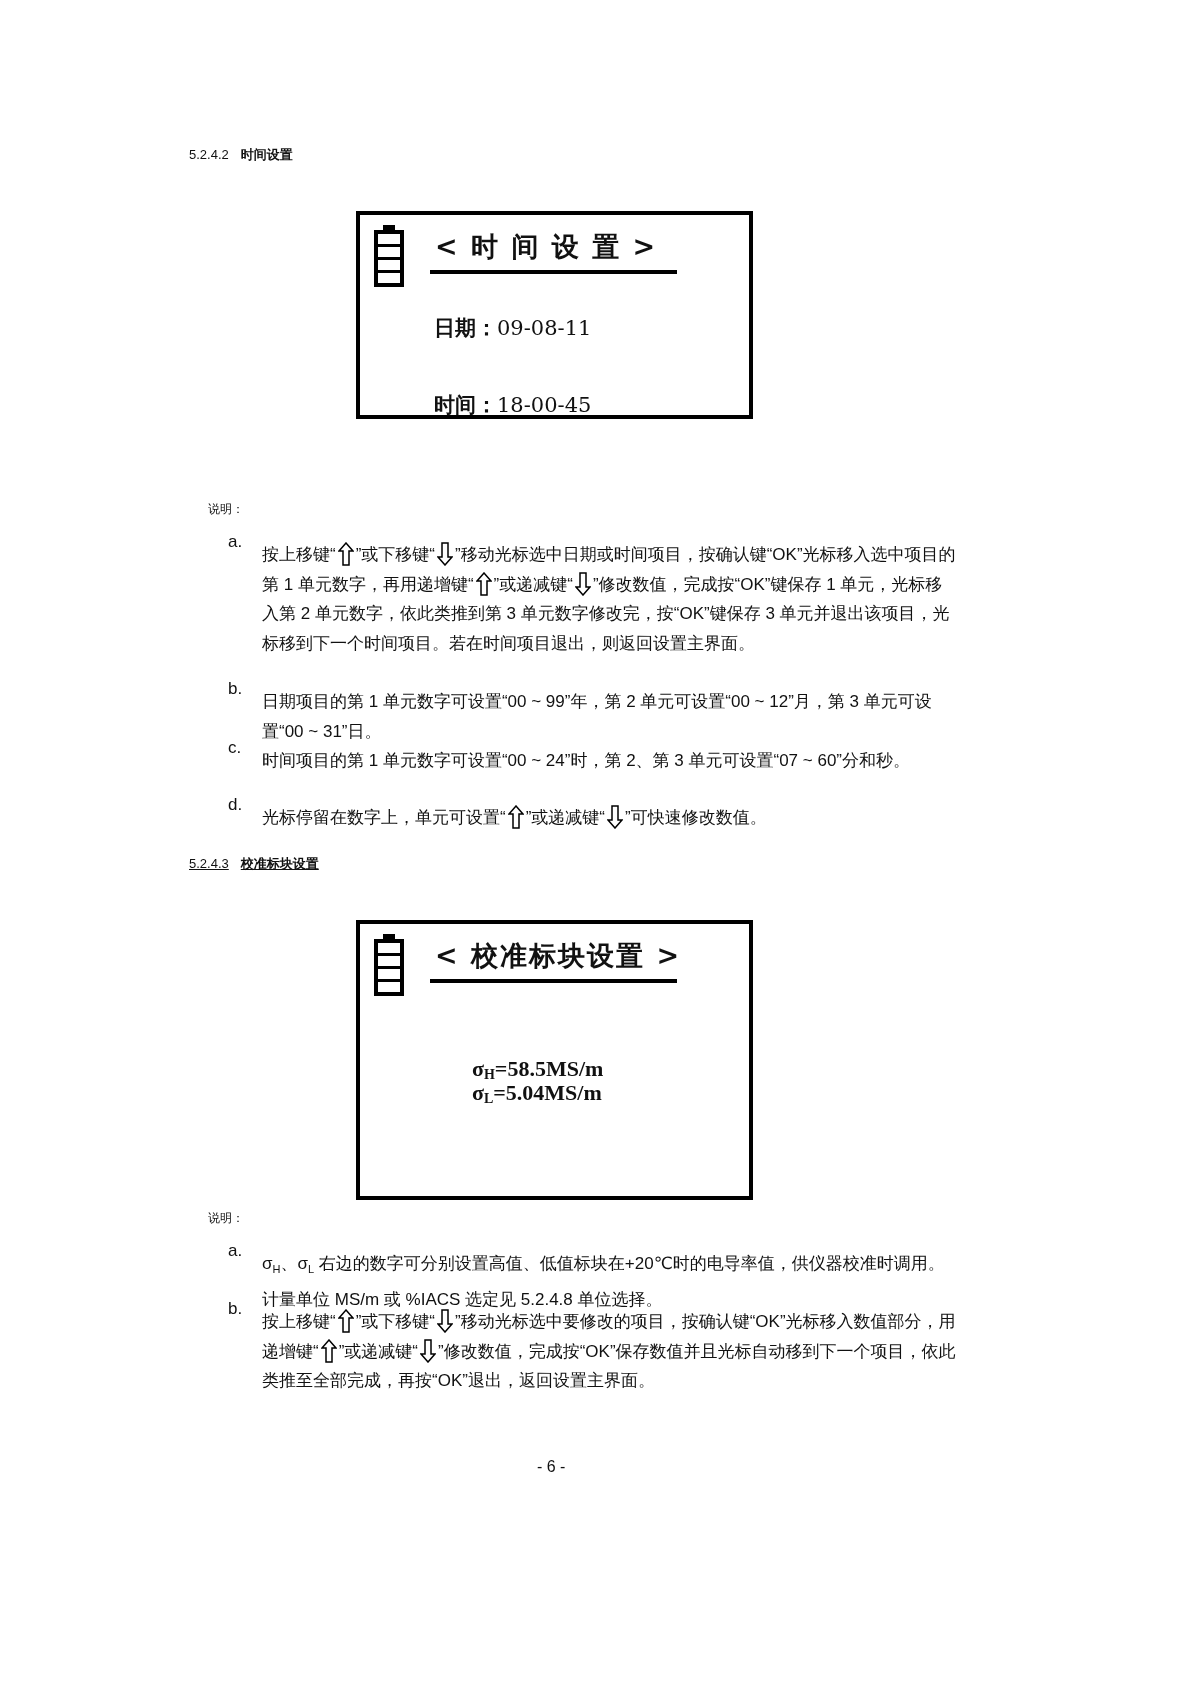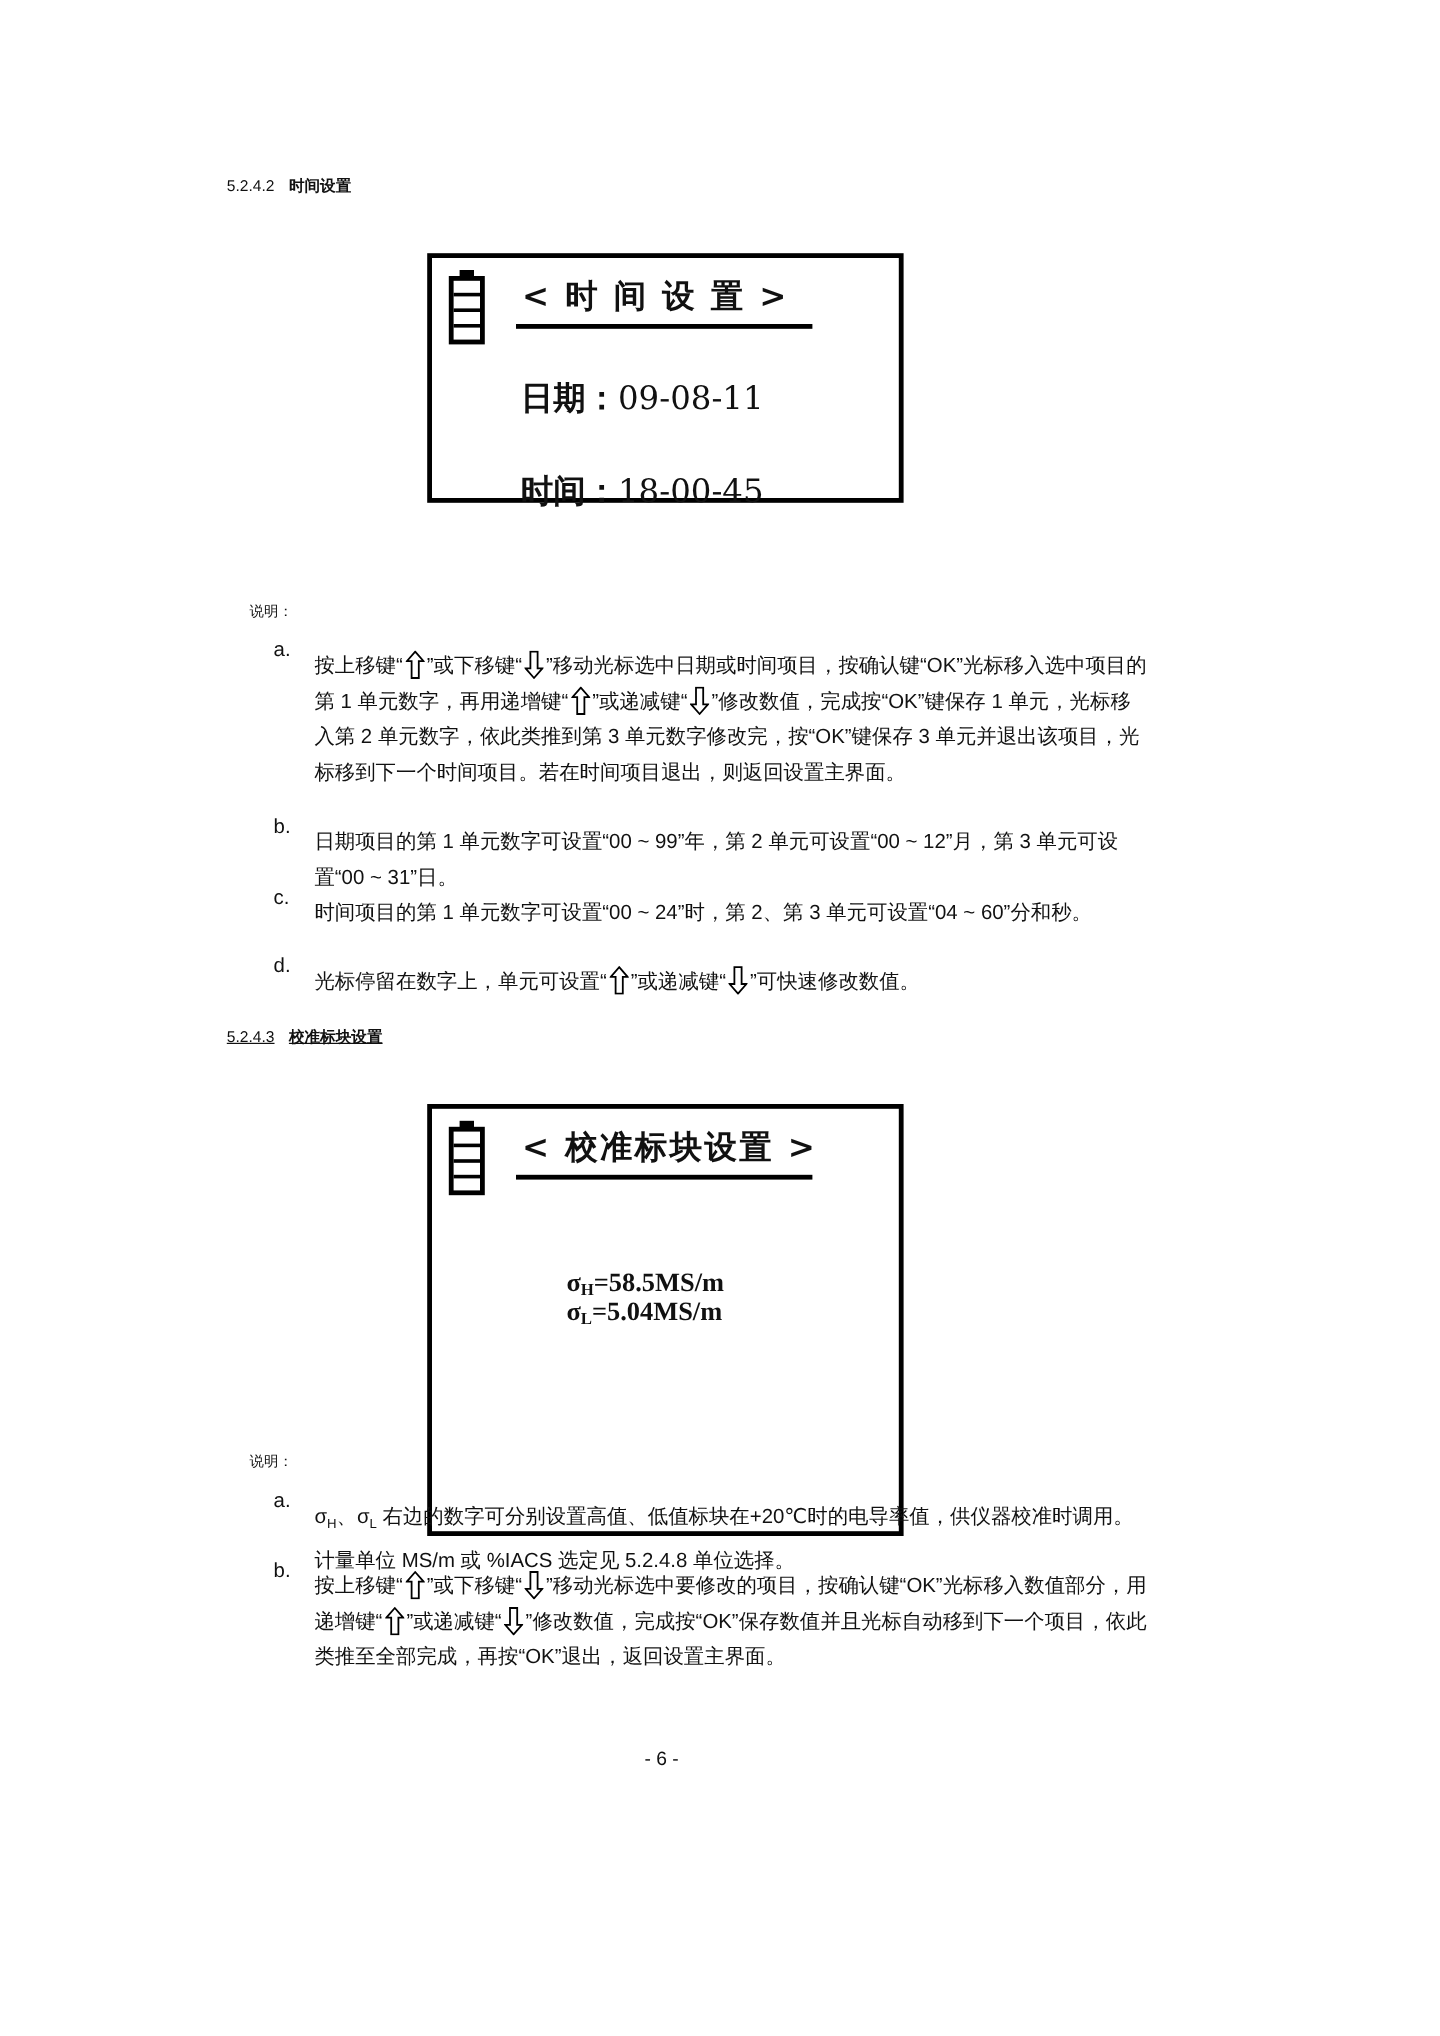--- a/index.html
+++ b/index.html
@@ -20,21 +20,21 @@
   .battery .body { position: absolute; left: 0; top: 5px; width: 30px; height: 57px; box-sizing: border-box; border: 4px solid #000; }
   .battery .bar { position: absolute; left: 0; width: 22px; height: 3px; background: #000; }
 
   .lcd-title {
     position: absolute; font-family: "DejaVu Serif", "Liberation Serif", serif;
     font-weight: bold; font-size: 27px; white-space: nowrap; letter-spacing: 2px;
   }
   .lcd-rule { position: absolute; height: 4px; background: #000; }
   .lcd-line {
     position: absolute; font-family: "DejaVu Serif", "Liberation Serif", serif;
-    font-size: 27px; white-space: nowrap;
+    font-size: 21px; white-space: nowrap;
   }
   .lcd-line .lbl { font-weight: bold; }
   .sigma-line {
     position: absolute; font-family: "Liberation Serif", "DejaVu Serif", serif;
     font-weight: bold; font-size: 22px; white-space: nowrap; line-height: 24px;
   }
   .sigma-line sub { font-size: 14px; vertical-align: -3px; }
 
   .notes-label { font-size: 12px; font-weight: normal; }
   .note {
@@ -88,39 +88,39 @@
   </span>
 </div>
 
 <div class="note" style="top:674px;">
   <span class="marker">b.</span>
   <span class="text">日期项目的第 1 单元数字可设置“00 ~ 99”年，第 2 单元可设置“00 ~ 12”月，第 3 单元可设置“00 ~ 31”日。</span>
 </div>
 
 <div class="note" style="top:733px;">
   <span class="marker">c.</span>
-  <span class="text">时间项目的第 1 单元数字可设置“00 ~ 24”时，第 2、第 3 单元可设置“04 ~ 60”分和秒。</span>
+  <span class="text">时间项目的第 1 单元数字可设置“00 ~ 24”时，第 2、第 3 单元可设置“07 ~ 60”分和秒。</span>
 </div>
 
 <div class="note" style="top:790px;">
   <span class="marker">d.</span>
   <span class="text">
     <span>光标停留在数字上，单元可设置“</span><svg class="arrow" viewBox="0 0 16 24">
         <path d="M8 1 L15 9 L11 9 L11 23 L5 23 L5 9 L1 9 Z" fill="none" stroke="#000" stroke-width="1.5"></path>
       </svg><span>”或递减键“</span><svg class="arrow" viewBox="0 0 16 24">
         <path d="M8 23 L15 15 L11 15 L11 1 L5 1 L5 15 L1 15 Z" fill="none" stroke="#000" stroke-width="1.5"></path>
       </svg><span>”可快速修改数值。</span>
   </span>
 </div>
 
 <div class="abs heading" style="left:189px; top:855px;text-decoration:underline;">
   <span class="num">5.2.4.3</span><span class="ttl">校准标块设置</span>
 </div>
 
-<div class="lcd" style="left:356px; top:920px; width:397px; height:360px;">
+<div class="lcd" style="left:356px; top:920px; width:397px; height:280px;">
   <div class="battery" style="left:14px; top:10px;">
     <div class="cap"></div>
     <div class="body">
       <div class="bar" style="top:10px;"></div>
       <div class="bar" style="top:23px;"></div>
       <div class="bar" style="top:36px;"></div>
     </div>
   </div>
   <div class="lcd-title" style="left:75px; top:14px;">&lt; 校准标块设置 &gt;</div>
   <div class="lcd-rule" style="left:70px; top:55px; width:247px;"></div>

